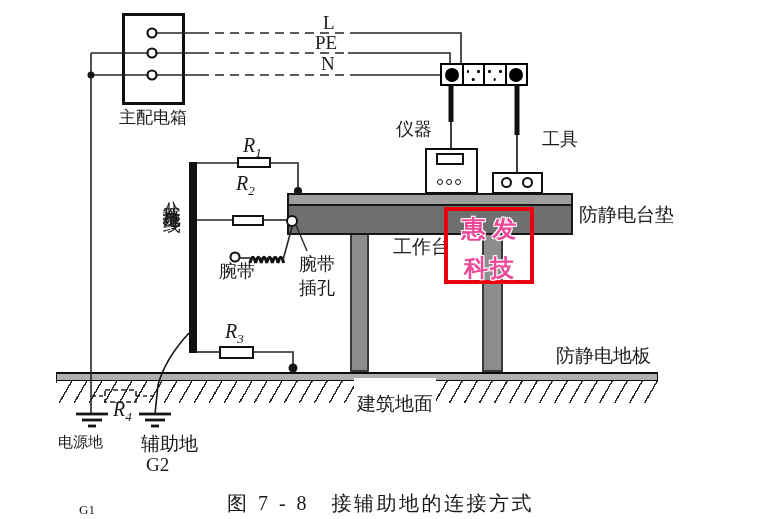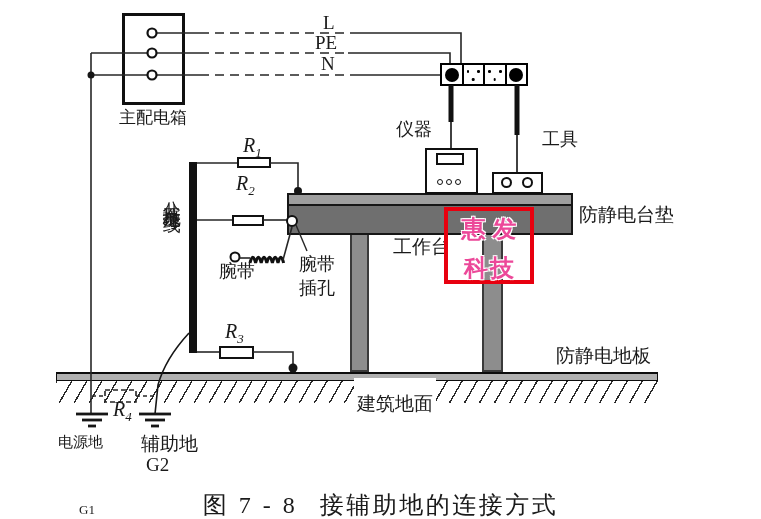--- a/index.html
+++ b/index.html
@@ -43,21 +43,21 @@
   .stamp .s2{margin-top:7px;font-size:24px;letter-spacing:2px;padding-left:2px;}
   
   .lbl{position:absolute;white-space:nowrap;font-size:18px;line-height:1.1;z-index:20;}
   .serif{font-family:"Liberation Serif","DejaVu Serif",serif;}
   .vtext{writing-mode:vertical-rl;letter-spacing:3px;font-size:18px;}
   .rlabel{font-family:"Liberation Serif","DejaVu Serif",serif;font-style:italic;font-size:20px;}
   .rlabel .sub{font-size:13px;vertical-align:-5px;}
   .jack-lbl{line-height:1.32;}
   .bg-white{background:#fff;padding:16px 3px;}
   .caption{left:0;top:492px;width:761px;text-align:center;
-           font-family:"Liberation Serif","DejaVu Serif",serif;font-size:24px;z-index:20;}
+           font-family:"Liberation Serif","DejaVu Serif",serif;font-size:20px;z-index:20;}
   .caption .num{letter-spacing:3px;}
   .caption .ttl{margin-left:22px;letter-spacing:2.5px;}
   svg.overlay{position:absolute;left:0;top:0;z-index:10;}
 </style>
 </head>
 <body>
 
 <div class="canvas">
 
   <div class="abs panel-box"></div>

